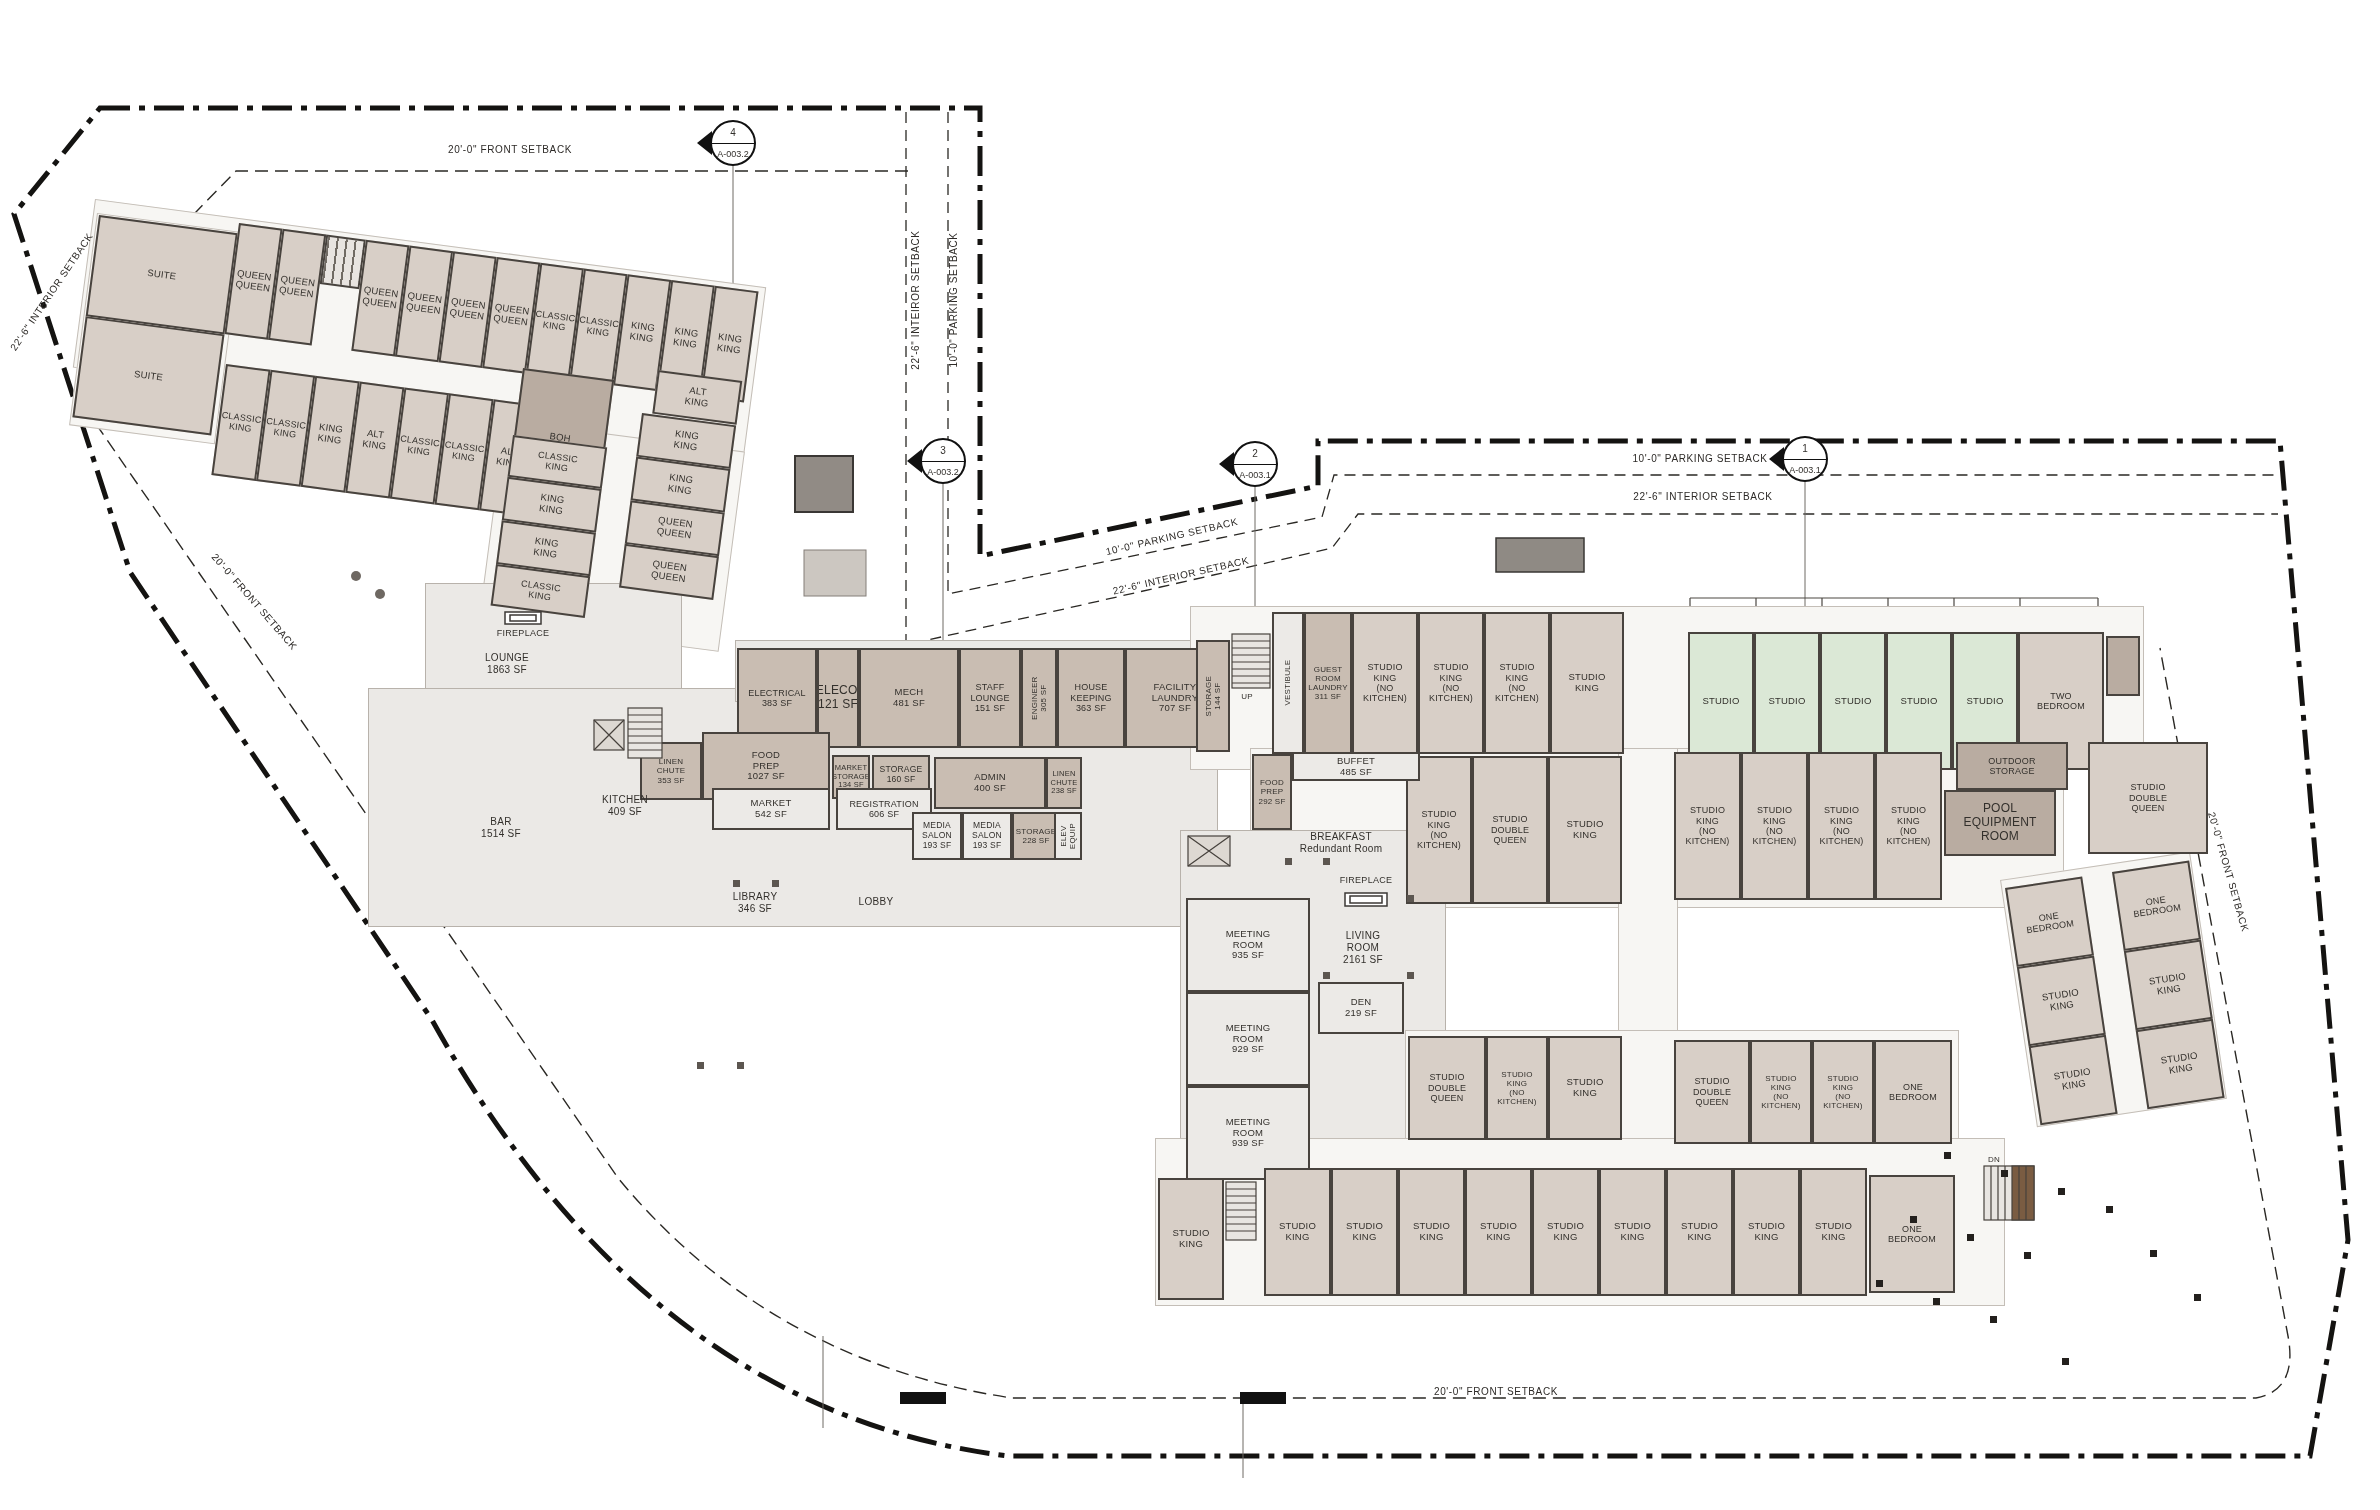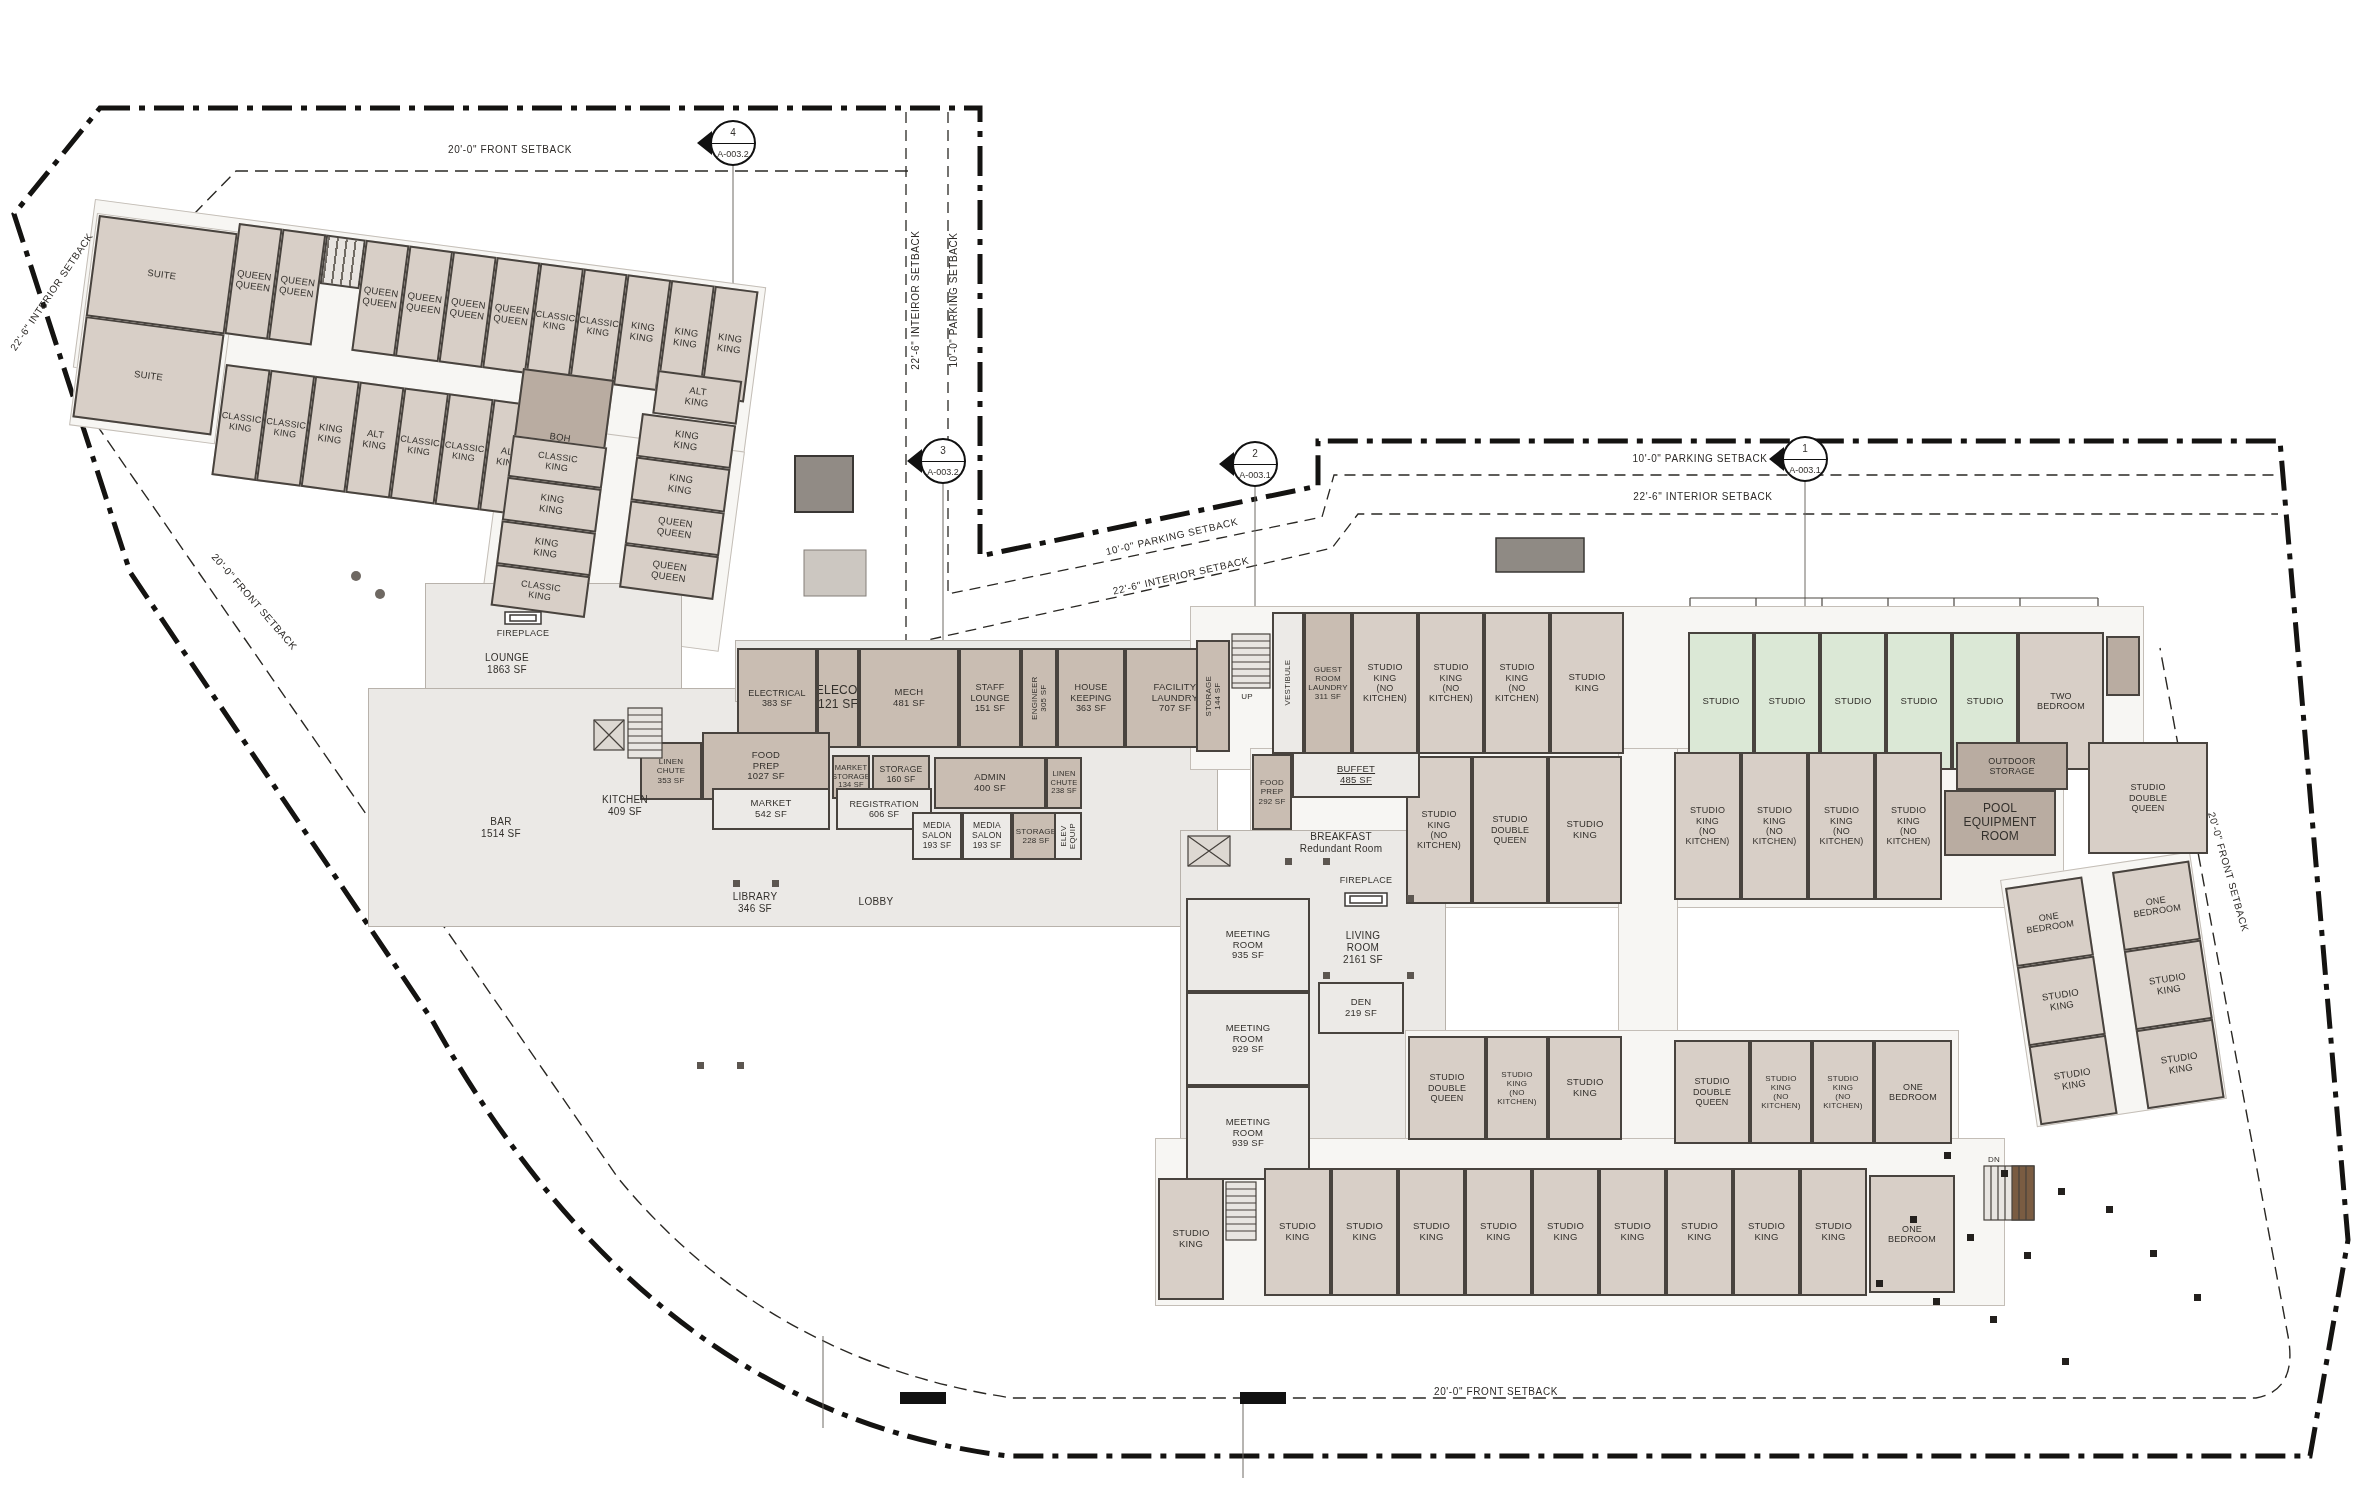--- a/index.html
+++ b/index.html
@@ -493,21 +493,21 @@
       </div>
     </div>
     <div class="rg" style="left: 2088px; top: 742px; flex-direction: row; transform: rotate(0deg); z-index: 3;">
       <div class="room v-t" style="width: 120px; height: 112px;">
         <div class="rlb" style="font-size: 9px;">STUDIO
 DOUBLE
 QUEEN</div>
       </div>
     </div>
     <div class="rg" style="left: 1292px; top: 752px; flex-direction: row; transform: rotate(0deg); z-index: 3;">
-      <div class="room v-l" style="width: 128px; height: 46px; text-decoration: underline;">
+      <div class="room v-l" style="width: 128px; height: 29px;">
         <div class="rlb">BUFFET
 485 SF</div>
       </div>
     </div>
     <div class="rg" style="left: 1252px; top: 754px; flex-direction: row; transform: rotate(0deg); z-index: 3;">
       <div class="room v-d" style="width: 40px; height: 76px;">
         <div class="rlb" style="font-size: 8px;">FOOD
 PREP
 292 SF</div>
       </div>

